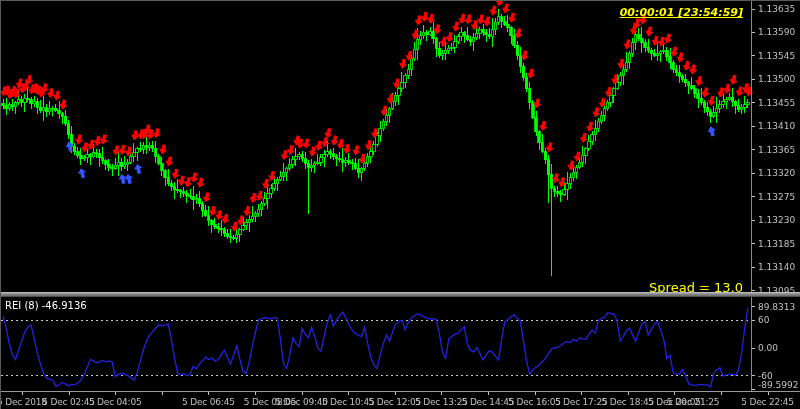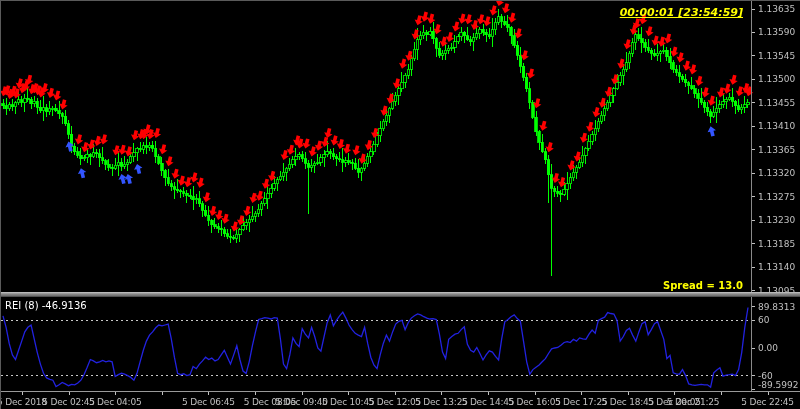--- a/index.html
+++ b/index.html
@@ -15,21 +15,21 @@
     position:absolute;top:3px;left:4px;color:#c8c8c8;font-size:10px;font-weight:bold;
     letter-spacing:0px;white-space:nowrap;z-index:5;
   }
   .title-line .dd{color:#b0b0b0;font-size:7px;margin-right:4px;vertical-align:1px;cursor:pointer;}
   .title-line .ohlc{margin-left:7px;font-weight:bold;}
   .timer{
     position:absolute;top:5px;right:57px;color:#ffff00;font-size:11px;font-weight:bold;
     font-style:italic;z-index:5;white-space:nowrap;text-decoration:underline;
   }
   .spread{
-    position:absolute;top:279px;right:57px;color:#ffff00;font-size:10px;font-weight:bold;
+    position:absolute;top:279px;right:57px;color:#ffff00;font-size:13px;font-weight:normal;
     z-index:5;white-space:nowrap;
   }
   .splitter{
     position:absolute;top:291px;left:0;width:800px;height:5px;z-index:6;
     background:linear-gradient(#c9c9c9,#8a8a8a 40%,#6f6f6f 75%,#3a3a3a);cursor:row-resize;
   }
   .rei-label{
     position:absolute;top:299px;left:4px;color:#ffffff;font-size:10px;z-index:5;white-space:nowrap;
   }
   .hline{position:absolute;left:0;width:800px;height:1px;background:#9a9a9a;z-index:4;}

